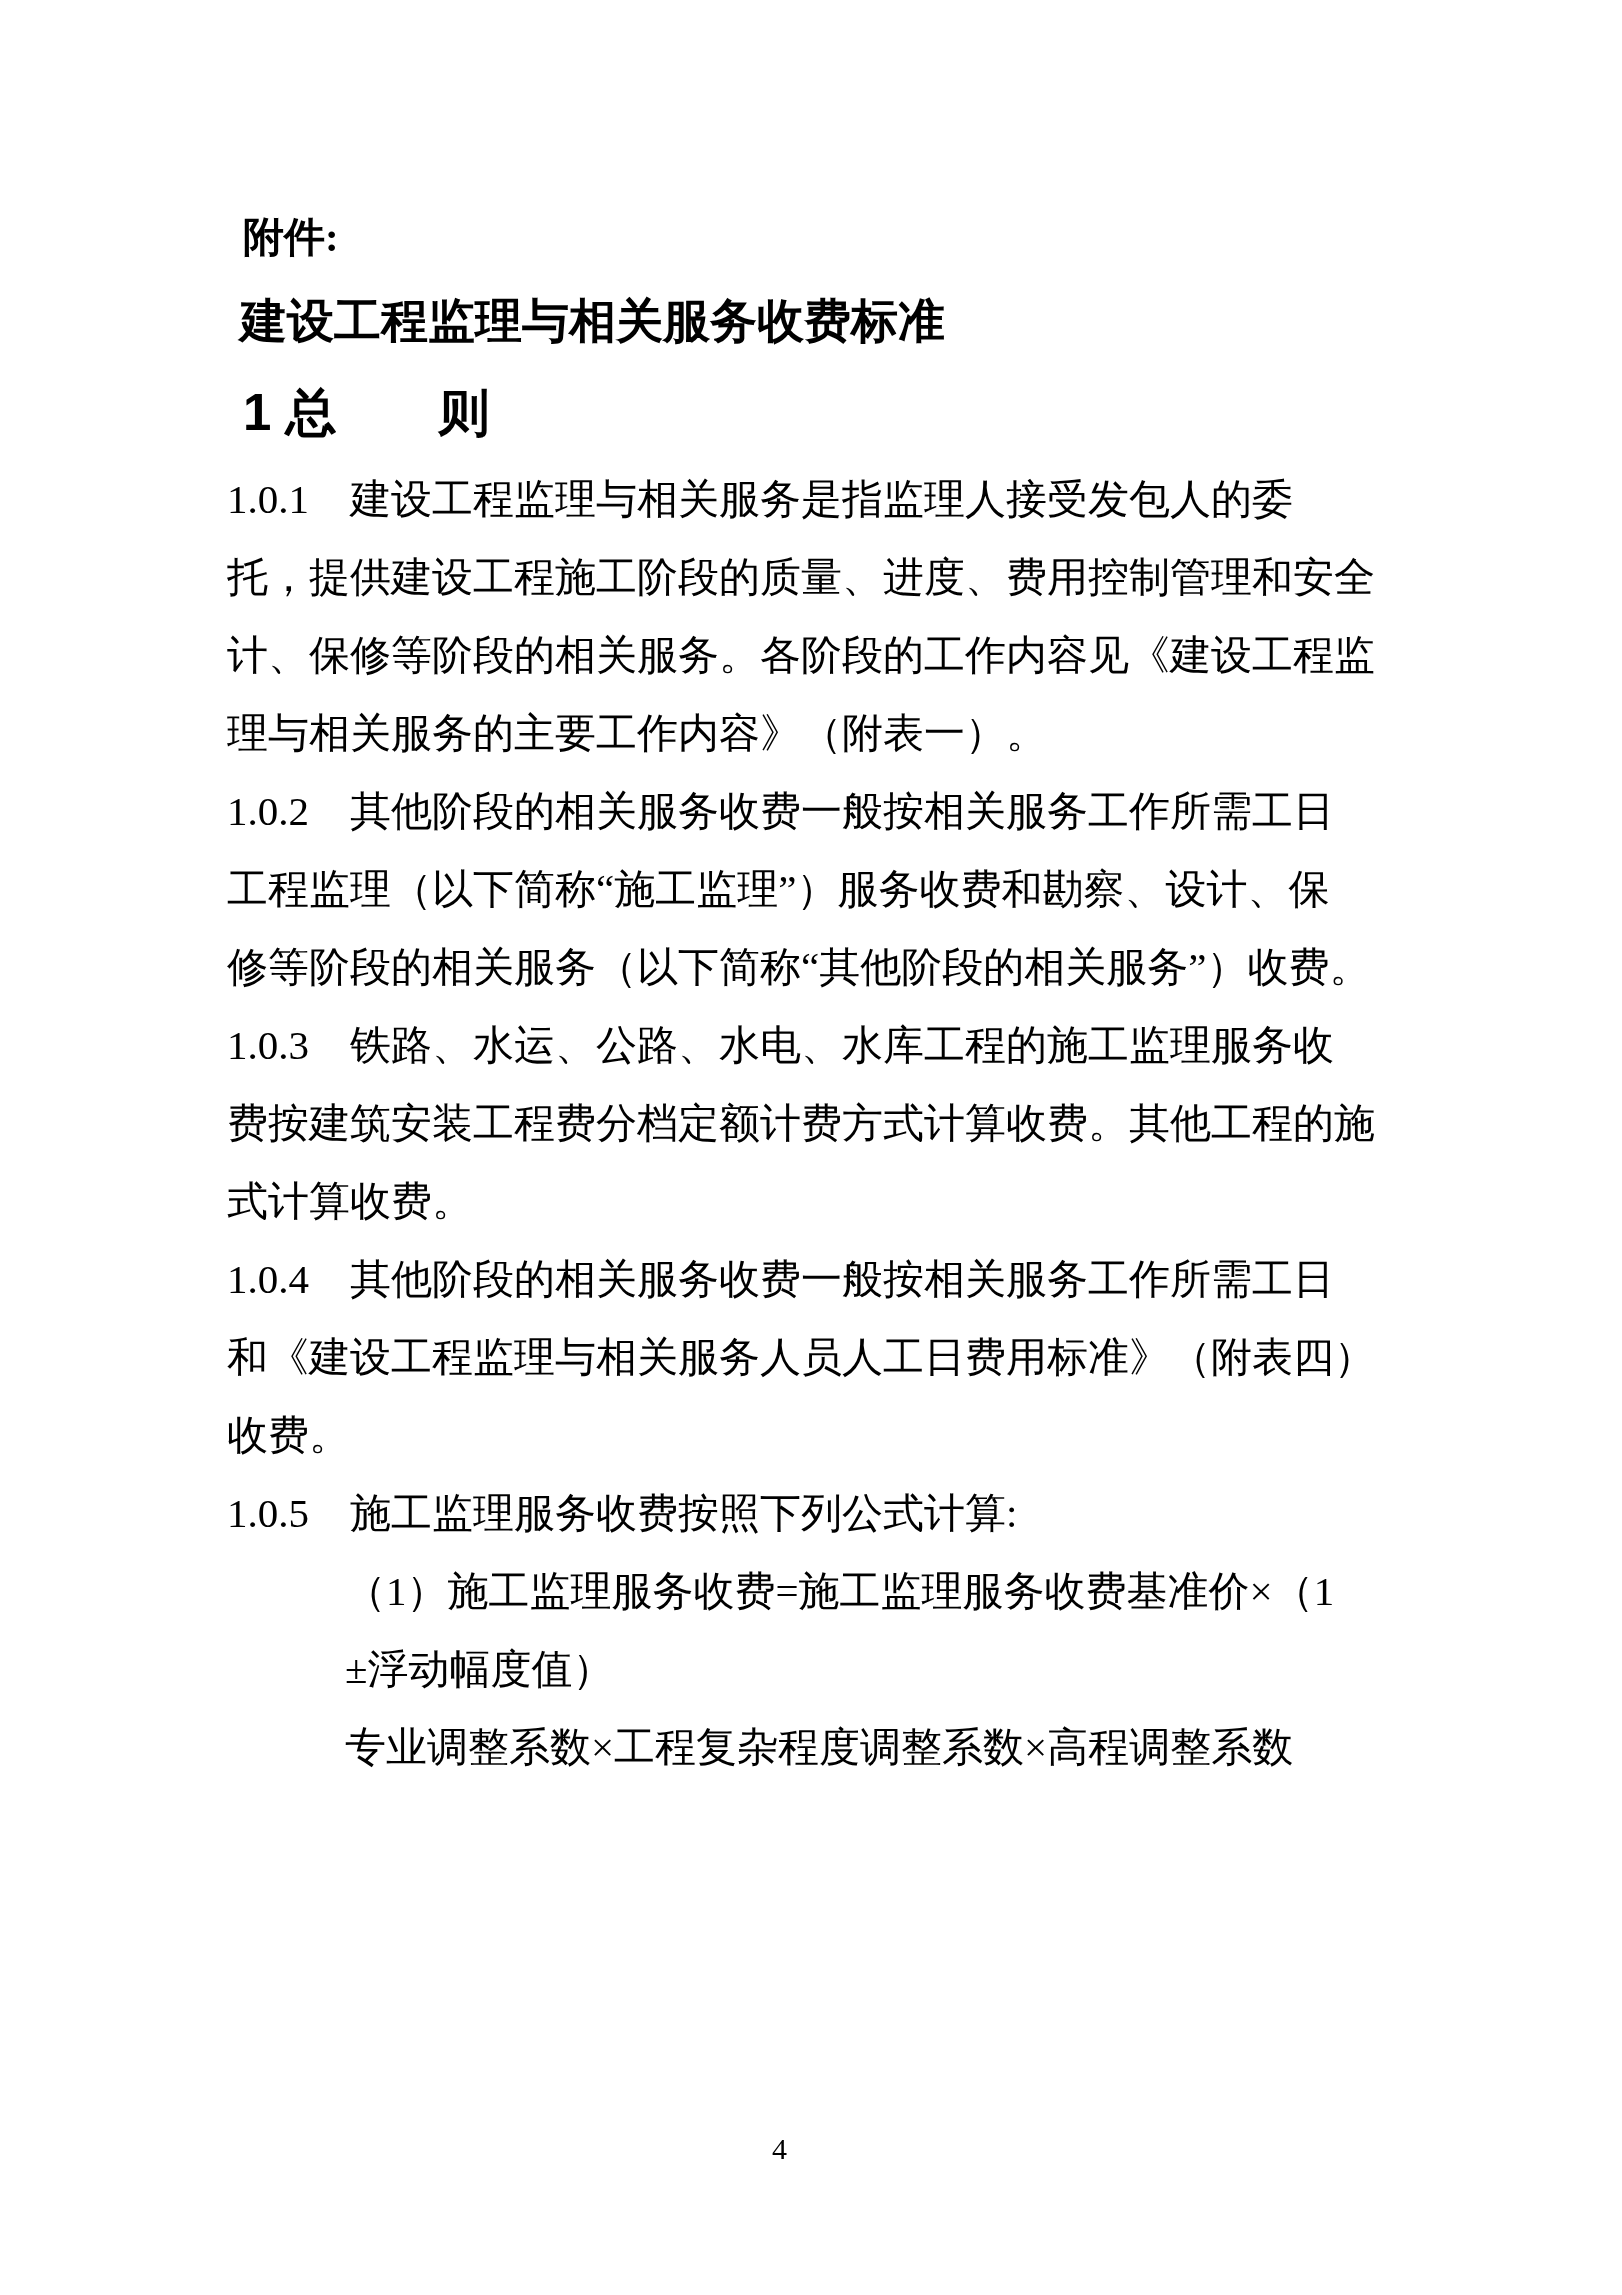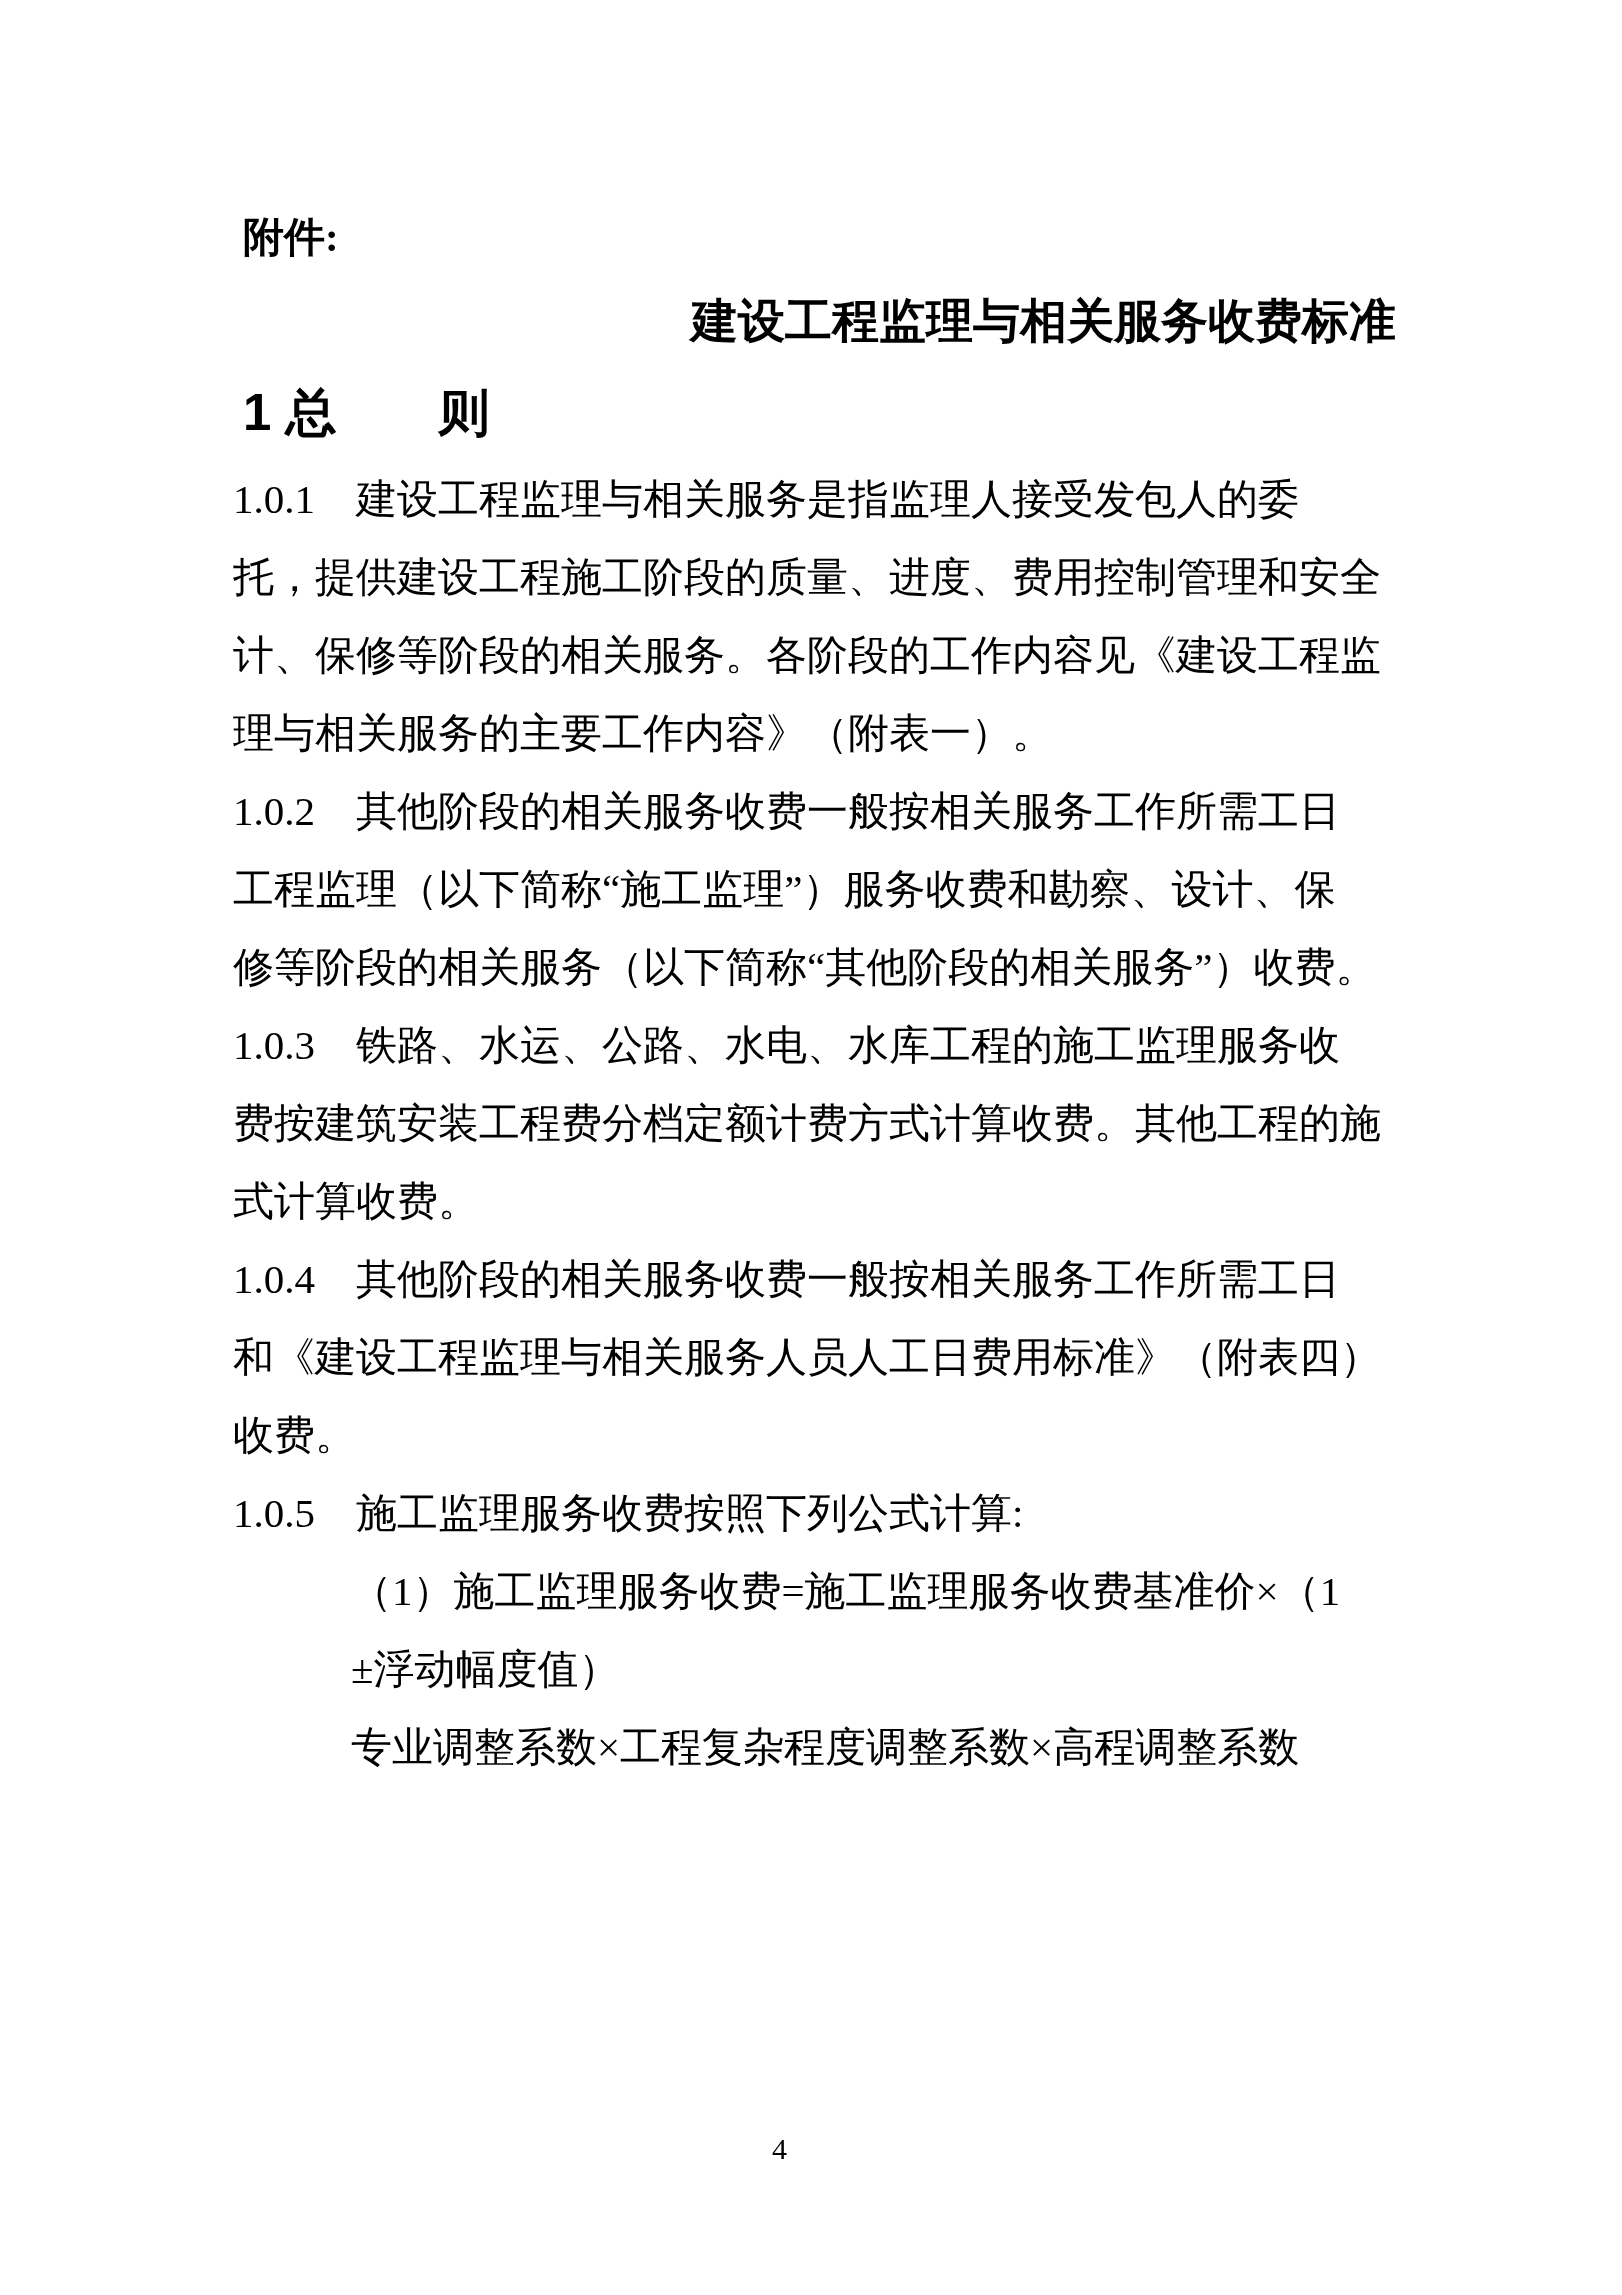--- a/index.html
+++ b/index.html
@@ -21,43 +21,43 @@
     left: 243px;
     top: 215px;
     font-size: 41px;
     line-height: 45px;
     white-space: pre;
     font-family: "Liberation Serif", "DejaVu Serif", serif;
     font-weight: bold;
   }
   .doc-title {
     position: absolute;
-    left: 259px;
+    left: 240px;
     top: 295px;
     width: 1137px;
-    text-align: right;
+    text-align: left;
     font-size: 47px;
     line-height: 51px;
     font-weight: 700;
     white-space: pre;
     font-family: "Liberation Sans", "DejaVu Sans", sans-serif;
   }
   .section-heading {
     position: absolute;
     left: 243px;
     top: 389px;
     font-size: 51px;
     line-height: 47px;
     font-weight: 700;
     white-space: pre;
     font-family: "Liberation Sans", "DejaVu Sans", sans-serif;
   }
   .body-text {
     position: absolute;
-    left: 233px;
+    left: 227px;
     top: 460px;
     width: 1137px;
   }
   .line {
     height: 78px;
     line-height: 78px;
     font-size: 41px;
     white-space: pre;
     font-family: "Liberation Serif", "DejaVu Serif", serif;
   }

